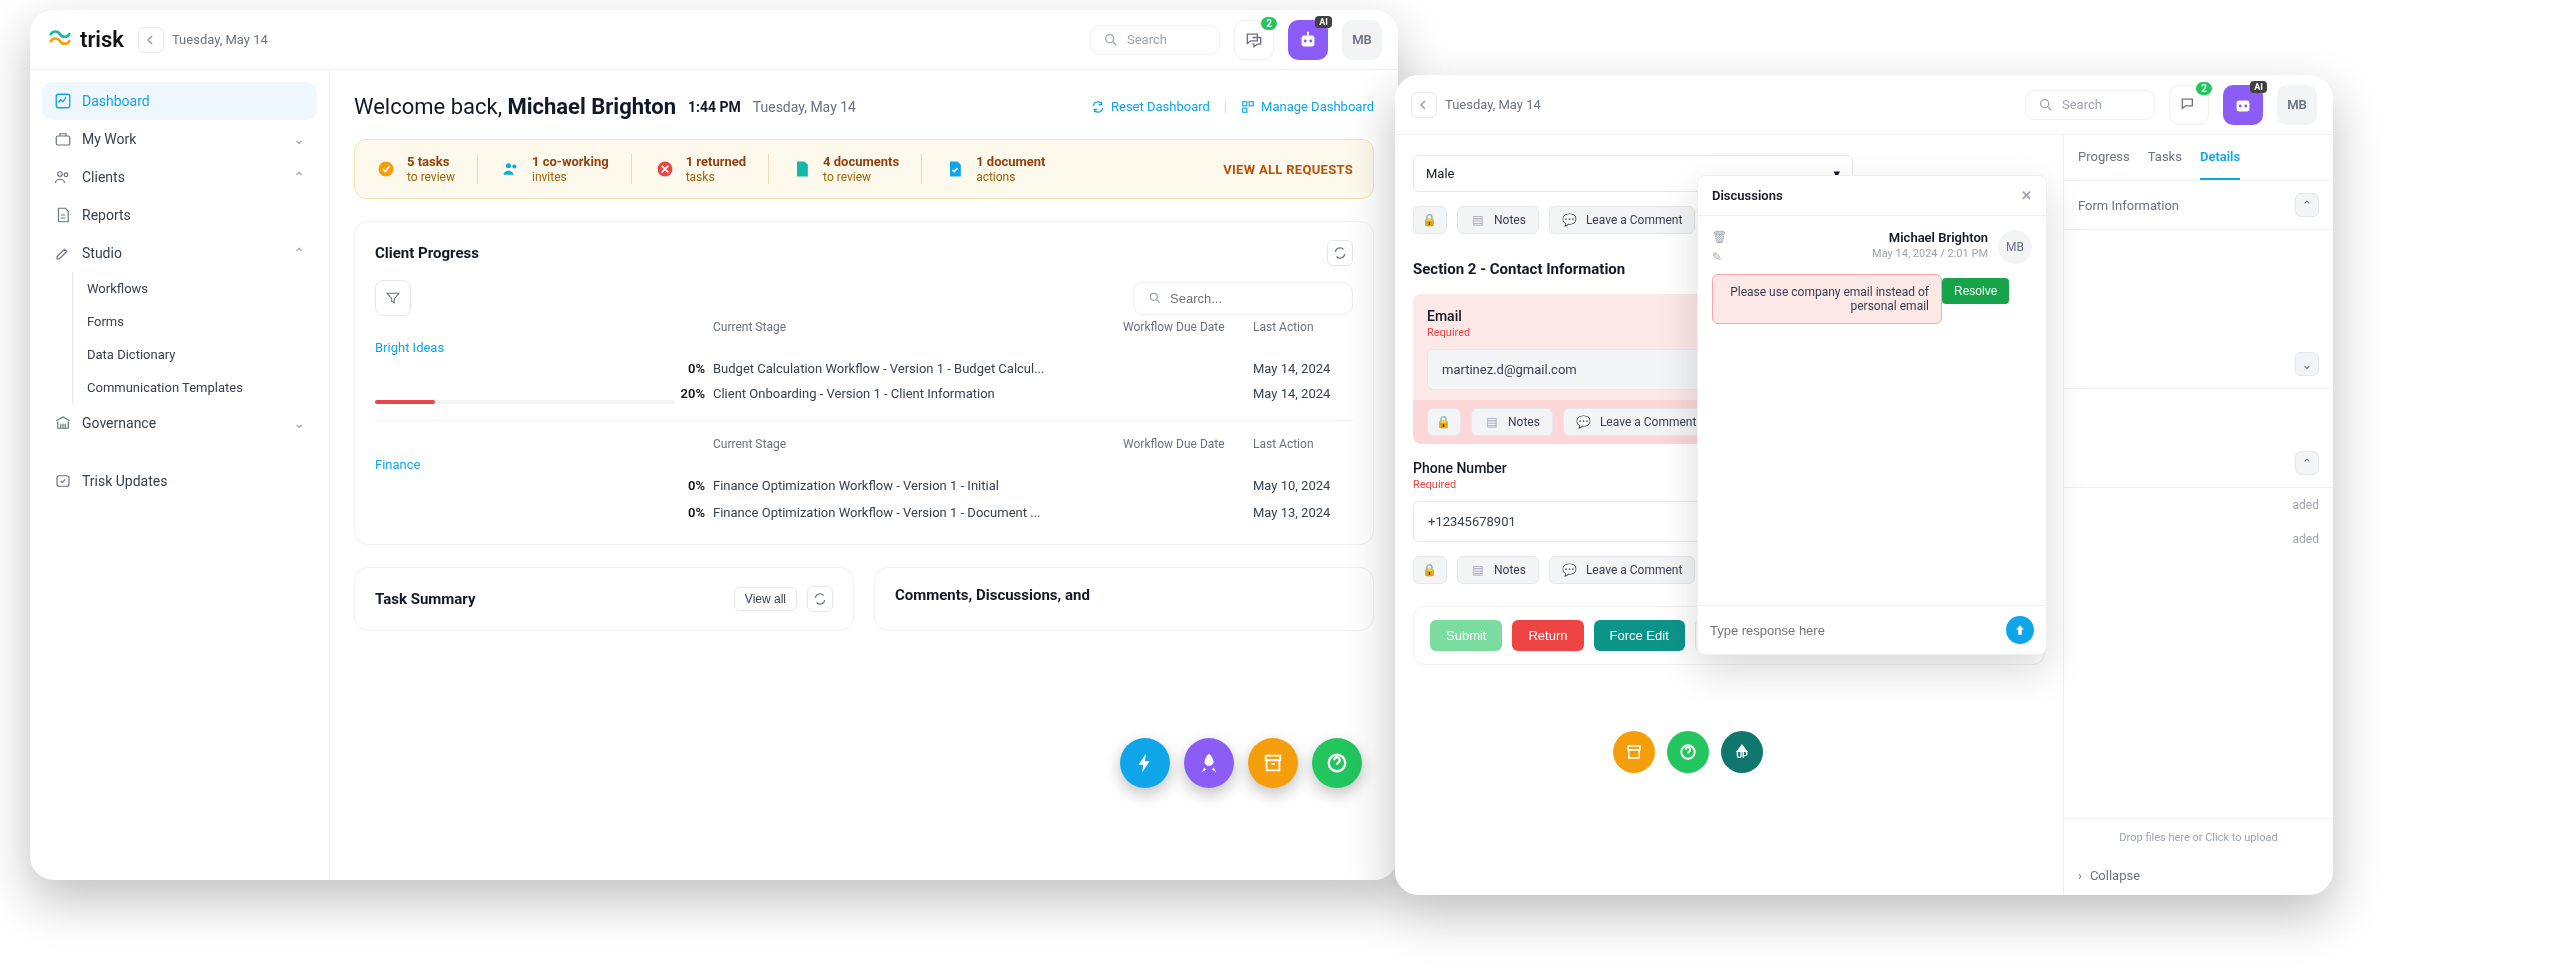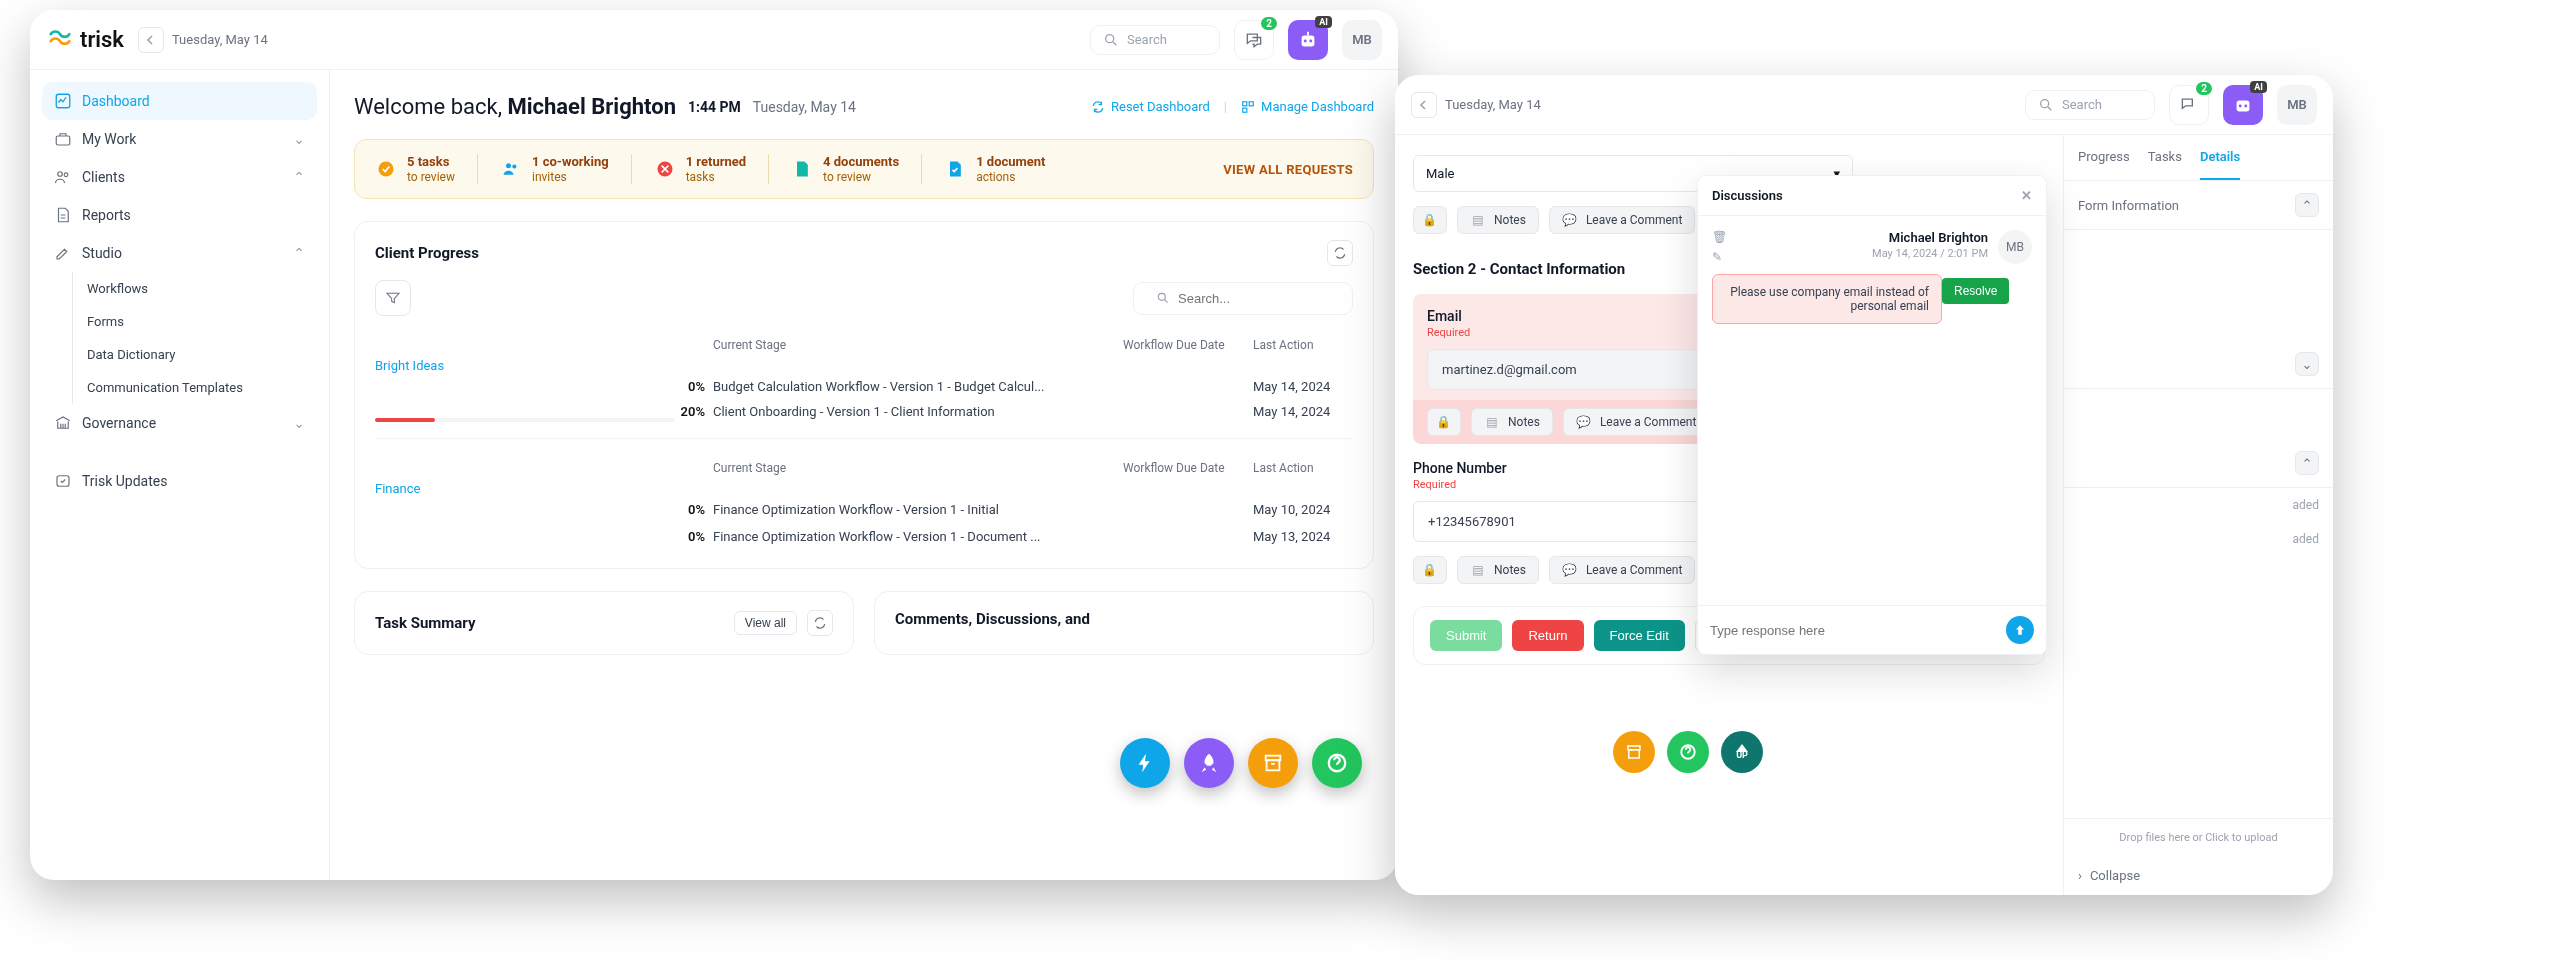--- a/index.html
+++ b/index.html
@@ -53,24 +53,24 @@
 .view-all { margin-left:auto; font-weight:700; color:#b45309; font-size:13px; letter-spacing:.3px; }
 
 .panel { margin-top:22px; border:1px solid #eef0f3; border-radius:14px; padding:18px 20px; }
 .panel-hd { display:flex; align-items:center; font-weight:700; font-size:15px; }
 .panel-hd .right { margin-left:auto; display:flex; gap:10px; align-items:center; }
 .view-all-btn { border:1px solid #e5e7eb; border-radius:6px; padding:4px 10px; font-size:12px; color:#374151; background:#fff; }
 .refresh { width:26px; height:26px; border:1px solid #e5e7eb; border-radius:6px; display:flex; align-items:center; justify-content:center; color:#6b7280; }
 
 .filter-row { display:flex; align-items:center; gap:10px; margin-top:14px; }
 .filter-btn { width:36px; height:36px; border:1px solid #e5e7eb; border-radius:8px; display:flex; align-items:center; justify-content:center; color:#6b7280; }
-.search-box { margin-left:auto; display:flex; align-items:center; gap:8px; border:1px solid #eef0f3; border-radius:10px; padding:8px 22px; color:#9ca3af; width:220px; }
+.search-box { margin-left:auto; display:flex; align-items:center; gap:8px; border:1px solid #eef0f3; border-radius:10px; padding:8px 14px; color:#9ca3af; width:220px; }
 .search-box input { border:none; outline:none; width:100%; font-size:13px; color:#374151; }
 
-.thead { display:flex; margin-top:22px; color:#6b7280; font-size:12px; }
+.thead { display:flex; margin-top:4px; color:#6b7280; font-size:12px; }
 .col-name { width:338px; }
 .col-stage { flex:1; }
 .col-due { width:130px; }
 .col-action { width:100px; }
 .client-link { color:#0ea5e9; font-size:13px; margin-top:6px; display:block; }
 .progress-track { width:300px; height:4px; background:#f3f4f6; border-radius:4px; margin-top:18px; }
 .progress-fill { height:100%; border-radius:4px; }
 .row { display:flex; align-items:center; font-size:13px; color:#374151; padding:6px 0; }
 .pct { width:36px; text-align:right; font-weight:600; color:#111; padding-right:8px; }
 .divider { height:1px; background:#f3f4f6; margin:16px 0; }

